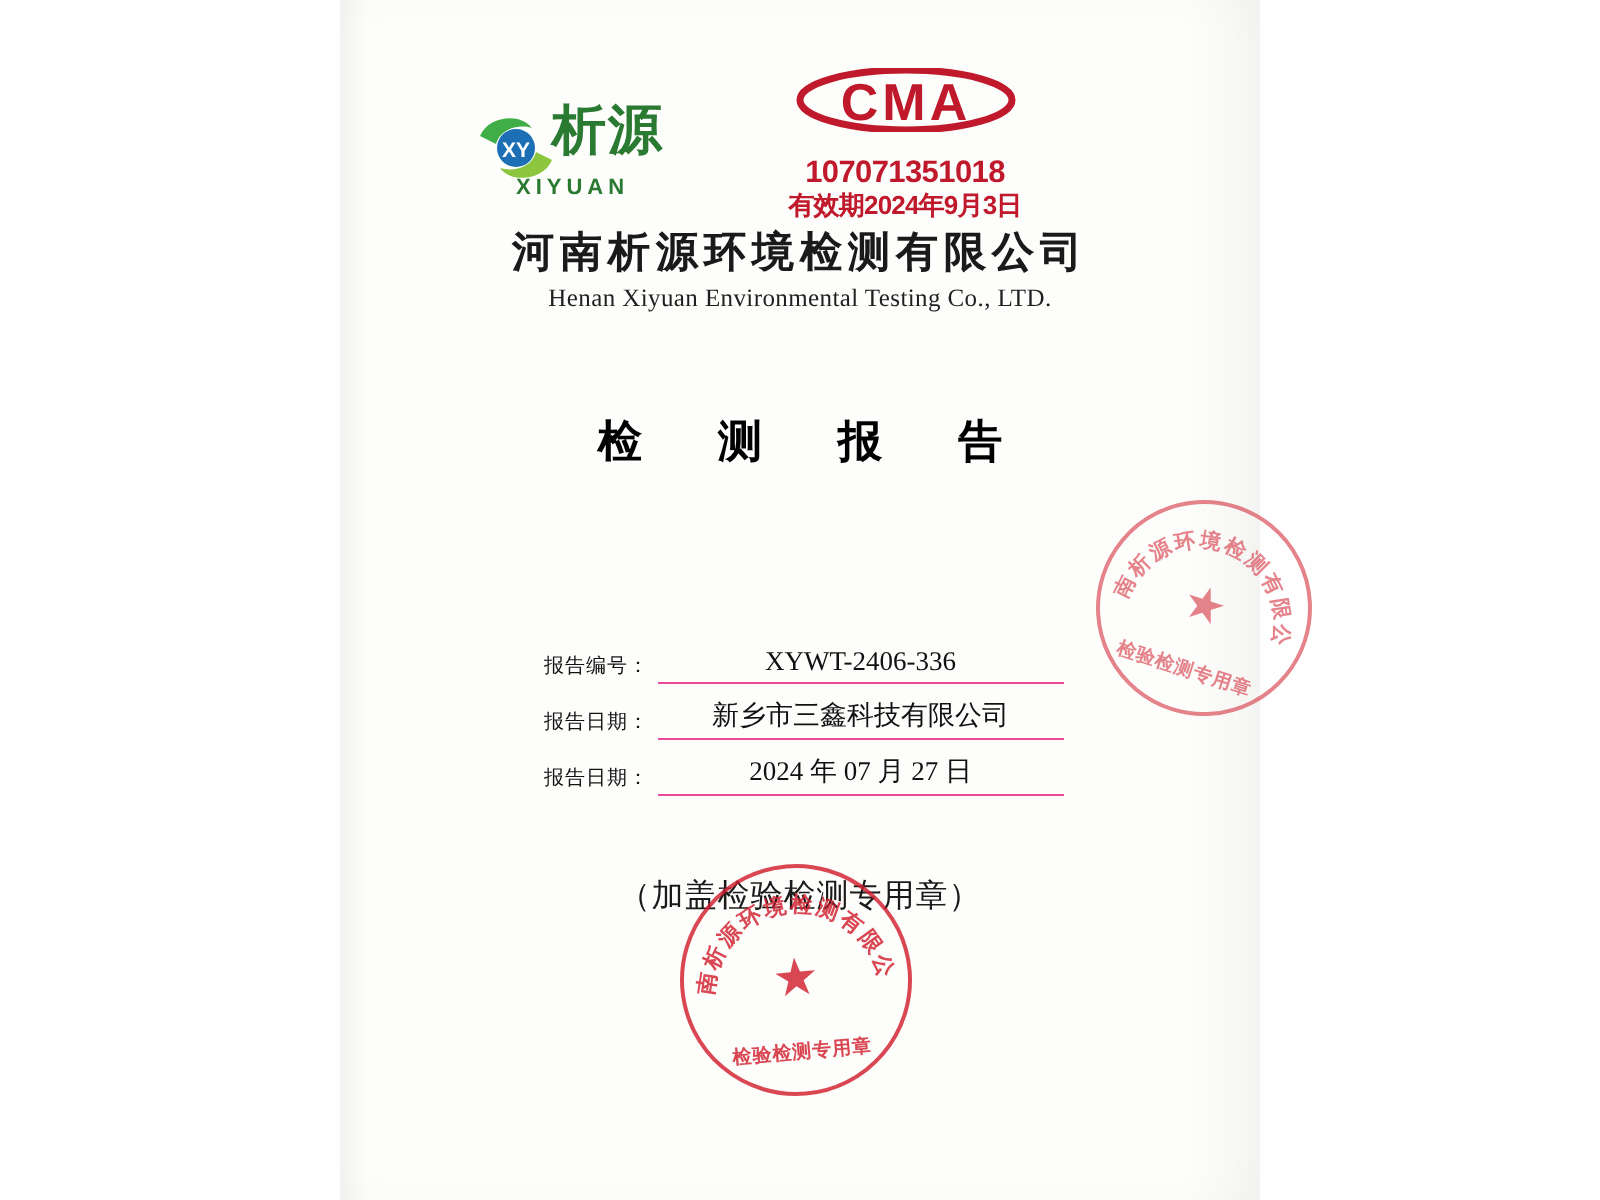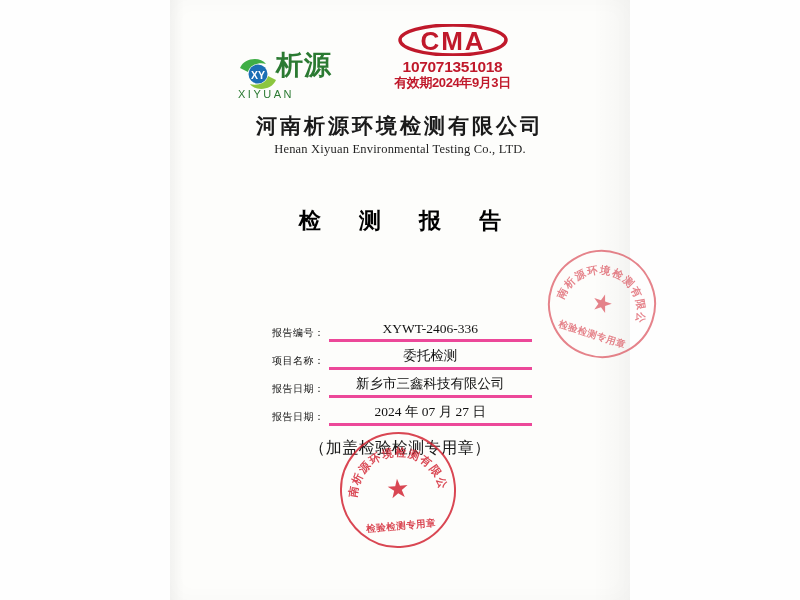--- a/index.html
+++ b/index.html
@@ -68,43 +68,43 @@
     left: 40px; top: 2px;
     font-family: "Liberation Sans", sans-serif;
     font-size: 27px;
     font-weight: bold;
     color: #2b7a32;
     letter-spacing: 1px;
     line-height: 30px;
   }
   .logo-en {
     position: absolute;
-    left: 2px; top: 40px;
+    left: 22px; top: 40px;
     font-family: "Liberation Sans", sans-serif;
     font-size: 11px;
-    font-weight: normal;
+    font-weight: bold;
     color: #2b7a32;
     letter-spacing: 2.5px;
   }
 
   
   .cma-block {
     position: absolute;
     left: 390px;
     top: 22px;
     width: 125px;
     height: 68px;
     color: #c0192b;
     text-align: center;
   }
   .cma-logo {
     position: relative;
     width: 112px;
     height: 32px;
-    margin: 2px auto;
+    margin: 12px auto;
   }
   .cma-num {
     font-family: "Liberation Sans", sans-serif;
     font-size: 15.5px;
     font-weight: bold;
     letter-spacing: -0.3px;
     line-height: 17px;
   }
   .cma-valid {
     font-family: "Liberation Sans", sans-serif;
@@ -167,21 +167,21 @@
   .field-label {
     font-family: "Liberation Sans", sans-serif;
     font-size: 10px;
     color: #111;
     letter-spacing: 0.5px;
     white-space: nowrap;
     padding-bottom: 2px;
   }
   .field-value {
     flex: 1;
-    border-bottom: 3px solid #ec4899;
+    border-bottom: 1px solid #ec4899;
     text-align: center;
     font-family: "Liberation Serif", serif;
     font-size: 13.5px;
     color: #111;
     padding-bottom: 2px;
     margin-left: 4px;
     white-space: nowrap;
   }
 
   
@@ -290,24 +290,20 @@
 
   <div class="company-cn">河南析源环境检测有限公司</div>
   <div class="company-en">Henan Xiyuan Environmental Testing Co., LTD.</div>
 
   <div class="report-title">检 测 报 告</div>
 
   <div class="fields">
     <div class="field-row">
       <span class="field-label">报告编号：</span>
       <span class="field-value">XYWT-2406-336</span>
-    </div>
-    <div class="field-row">
-      <span class="field-label">项目名称：</span>
-      <span class="field-value">委托检测</span>
     </div>
     <div class="field-row">
       <span class="field-label">报告日期：</span>
       <span class="field-value">新乡市三鑫科技有限公司</span>
     </div>
     <div class="field-row">
       <span class="field-label">报告日期：</span>
       <span class="field-value">2024 年 07 月 27 日</span>
     </div>
   </div>

